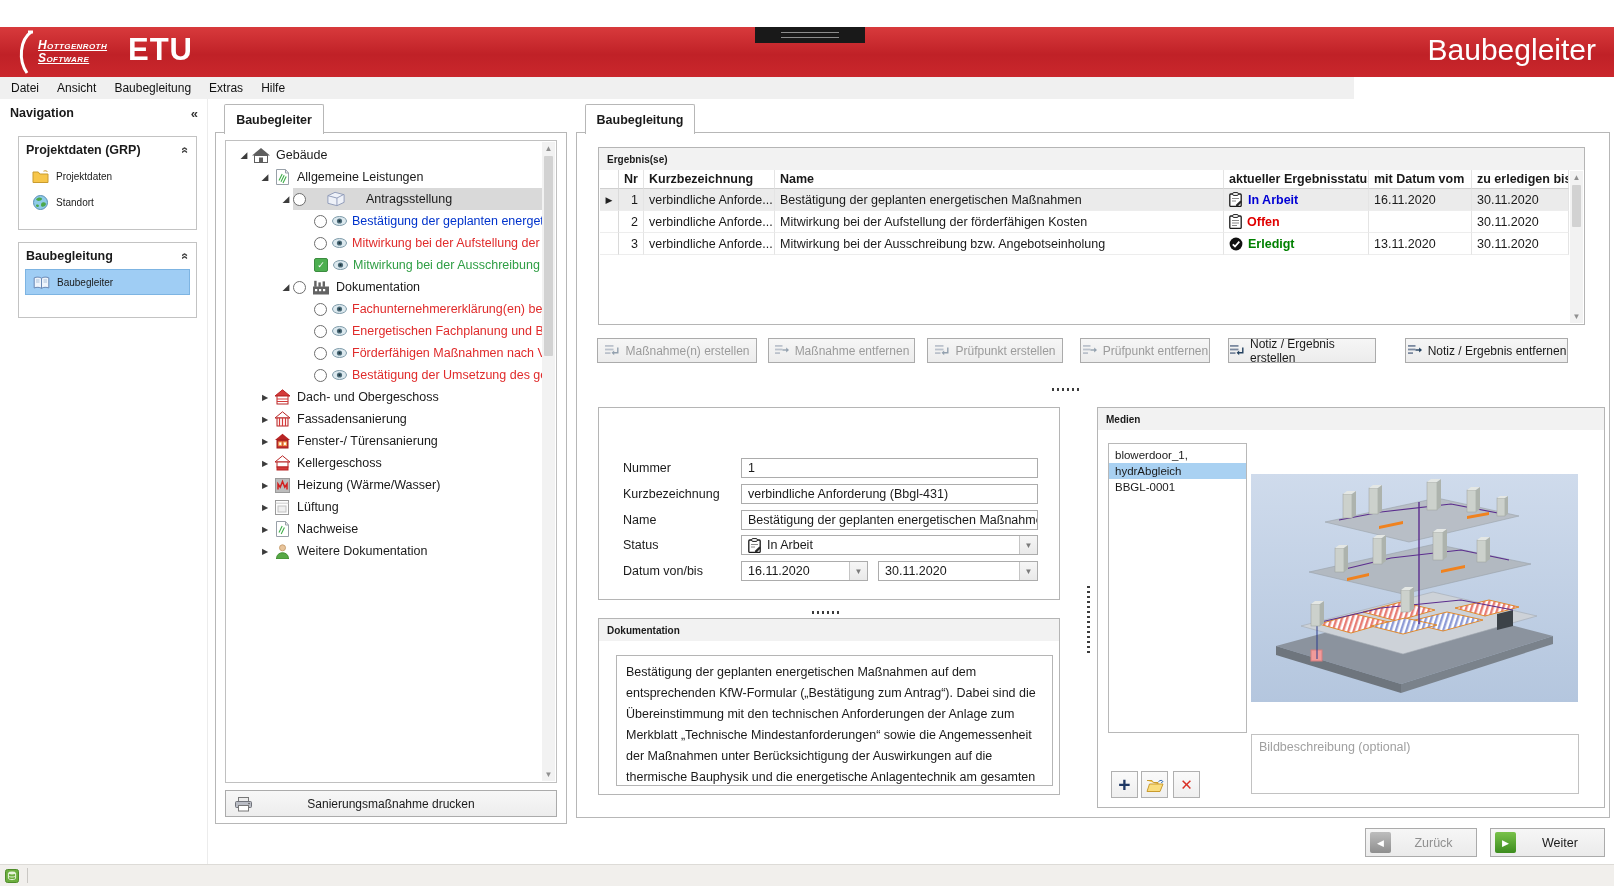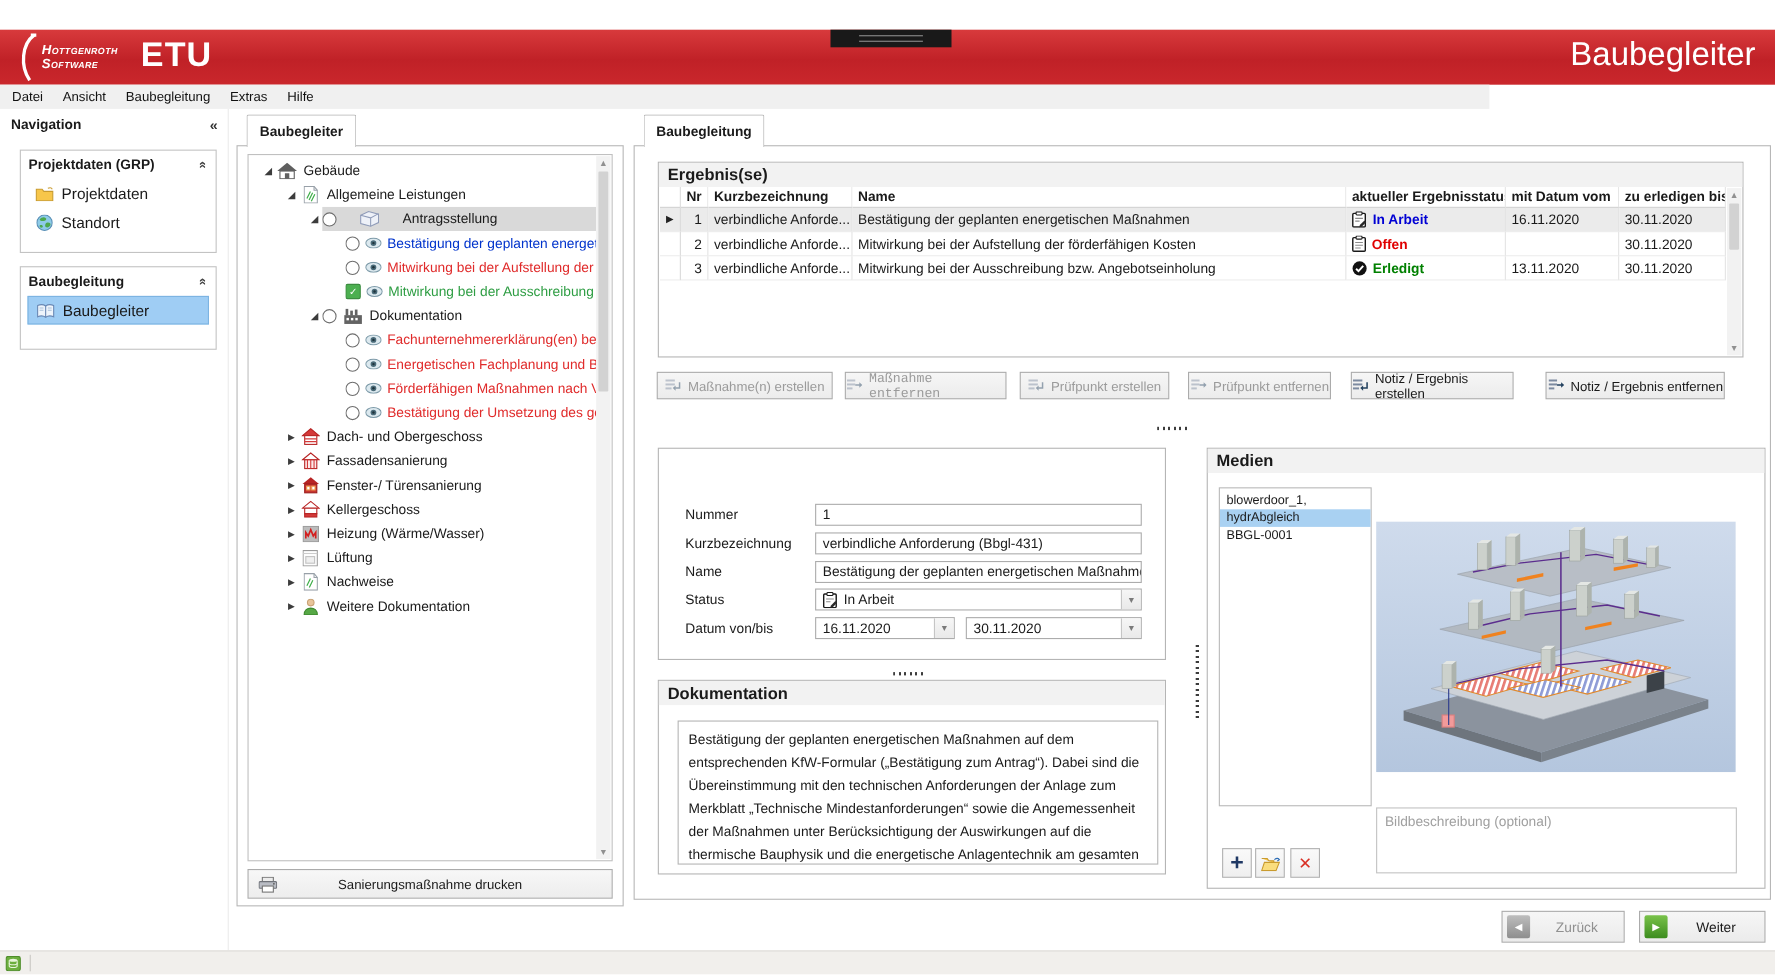--- a/index.html
+++ b/index.html
@@ -14,39 +14,39 @@
   #titlebar{position:absolute;left:0;top:0;width:1614px;height:27px;background:#fff;display:flex;align-items:center;margin-top:46px;}
   #app-icon{margin-left:7px;width:16px;height:16px;}
   #window-title{margin-left:8px;font-size:12px;color:#000;}
   #win-controls{position:absolute;right:8px;top:0;height:27px;display:flex;}
   .win-btn{width:46px;height:27px;display:flex;align-items:center;justify-content:center;font-size:13px;color:#111;cursor:default;}
   
   #banner{position:absolute;left:0;top:27px;width:1614px;height:50px;
     background:linear-gradient(180deg,#d83a3c 0%,#c02127 55%,#ca272c 100%);}
   #brand{position:absolute;left:14px;top:3px;height:44px;display:flex;align-items:center;}
   #brand-text{color:#fff;font-style:italic;font-weight:bold;line-height:13px;font-size:12px;letter-spacing:.4px;margin-left:4px;}
-  #brand-text .small-caps{font-variant:small-caps;}
+  #brand-text .small-caps{font-variant:small-caps;text-decoration:underline;}
   #etu{position:absolute;left:128px;top:5px;color:#fff;font-size:31px;font-weight:bold;letter-spacing:1px;}
   #banner-title{position:absolute;right:18px;top:6px;color:#fff;font-size:30px;font-weight:500;}
   #notch{position:absolute;left:755px;top:0;width:110px;height:16px;background:#191919;}
   #notch div{width:58px;height:4px;margin:5px auto 0;border-top:1px solid #8d8d8d;border-bottom:1px solid #8d8d8d;}
   
   #menubar{position:absolute;left:0;top:77px;width:1354px;height:22px;background:#f0f0f0;display:flex;align-items:flex-end;padding-left:2px;box-sizing:border-box;}
   .menu-item{padding:0 9px;font-size:12px;color:#111;line-height:22px;cursor:default;}
   
   #nav-sep{position:absolute;left:207px;top:99px;width:1px;height:765px;background:#ececec;}
   #nav-header{position:absolute;left:10px;top:106px;width:190px;height:22px;}
   #nav-header .t{font-weight:bold;font-size:12.5px;}
   #nav-collapse{position:absolute;right:2px;top:0;font-size:13px;color:#333;font-weight:bold;}
   .nav-box{position:absolute;left:18px;width:179px;border:1px solid #c3c3c3;background:#fff;box-sizing:border-box;}
   .nav-box0{top:136px;height:94px;}
   .nav-box1{top:242px;height:76px;}
   .nav-box-h{height:26px;display:flex;align-items:center;padding:0 7px;font-weight:bold;font-size:12.5px;text-align:center;}
   .chev-up{margin-left:auto;display:inline-block;transform:rotate(90deg);color:#444;font-weight:bold;font-size:12px;}
-  .nav-item{height:26px;display:flex;align-items:center;margin:0 6px;padding-left:6px;gap:7px;font-size:14px;}
+  .nav-item{height:26px;display:flex;align-items:center;margin:0 6px;padding-left:6px;gap:7px;font-size:10px;}
   .nav-item.selected{background:#9fcdf4;border:1px solid #7db4e2;box-sizing:border-box;}
   .nicon{width:18px;display:flex;justify-content:center;}
   
   .tab{position:absolute;height:29px;background:#fff;border:1px solid #b7b7b7;border-bottom:none;z-index:3;
        display:flex;align-items:center;justify-content:center;font-weight:bold;font-size:12.5px;border-radius:2px 2px 0 0;}
   #tab-mid{left:224px;top:104px;width:98px;}
   #tab-right{left:585px;top:104px;width:108px;}
   .panel{position:absolute;border:1px solid #b7b7b7;background:#fff;box-sizing:border-box;z-index:1;}
   #middle-panel{left:215px;top:132px;width:352px;height:692px;}
   #right-panel{left:576px;top:132px;width:1034px;height:686px;}
@@ -70,21 +70,21 @@
   .sb-btn{height:13px;display:flex;align-items:center;justify-content:center;font-size:8px;color:#909090;}
   .sb-thumb{position:absolute;left:2px;right:2px;background:#d2d2d2;border-radius:1px;}
   #tree-sb{right:1px;top:1px;bottom:1px;}
   #tbl-sb{right:1px;top:23px;bottom:1px;}
   
   #print-btn{position:absolute;left:225px;top:790px;width:332px;height:27px;border:1px solid #ababab;
     background:linear-gradient(180deg,#f7f7f7,#ededed);box-sizing:border-box;display:flex;align-items:center;justify-content:center;z-index:2;}
   #print-btn .ic{position:absolute;left:9px;top:6px;}
   
   .gbox{position:absolute;border:1px solid #b5b5b5;background:#fff;box-sizing:border-box;z-index:2;}
-  .gbox-h{height:22px;background:#f2f2f2;display:flex;align-items:center;padding:0 8px;font-weight:bold;font-size:15px;white-space:nowrap;overflow:hidden;}
+  .gbox-h{height:22px;background:#f2f2f2;display:flex;align-items:center;padding:0 8px;font-weight:bold;font-size:10px;white-space:nowrap;overflow:hidden;}
   
   #results-box{left:598px;top:147px;width:987px;height:178px;}
   #grid{position:absolute;left:1px;right:14px;top:22px;}
   .grow{display:grid;grid-template-columns:19px 25px 131px 449px 145px 103px 97px;align-items:stretch;}
   .gcell{border-right:1px solid #e4e4e4;border-bottom:1px solid #ededed;display:flex;align-items:center;padding:0 5px;box-sizing:border-box;font-size:12.5px;white-space:nowrap;overflow:hidden;}
   .ghead .gcell{font-weight:bold;height:19px;border-bottom:1px solid #cfcfcf;background:#fff;}
   .gdata .gcell{height:22px;}
   .gdata.selected .gcell{background:#ebebeb;}
   .gcell.gut{padding:0 3px;justify-content:center;color:#222;font-size:9px;border-right:1px solid #dadada;}
   .gcell.num{justify-content:flex-end;}
@@ -602,21 +602,21 @@
         <svg width="15" height="13" viewBox="0 0 15 13">
           <rect x="1" y="1" width="8.5" height="1.8" fill="#7c8aa0"></rect>
           <rect x="1" y="4.6" width="8.5" height="1.8" fill="#7c8aa0"></rect>
           <rect x="1" y="8.2" width="5.5" height="1.8" fill="#7c8aa0"></rect>
           <path d="M13.8 3.5v5.3h-4" fill="none" stroke="#23415f" stroke-width="1.4"></path>
           <polygon points="10.2,6.4 10.2,11.2 7.6,8.8" fill="#23415f"></polygon>
         </svg>
       </span>
       <span>Maßnahme(n) erstellen</span>
     </div>
-    <div class="abtn disabled" style="left: 768px; width: 147px; font-family: Liberation Mono, monospace;">
+    <div class="abtn disabled" style="left: 768px; width: 147px;">
       <span>
         <svg width="15" height="13" viewBox="0 0 15 13">
           <rect x="1" y="1" width="7.5" height="1.8" fill="#7c8aa0"></rect>
           <rect x="1" y="4.6" width="7.5" height="1.8" fill="#7c8aa0"></rect>
           <rect x="1" y="8.2" width="5" height="1.8" fill="#7c8aa0"></rect>
           <path d="M8.5 6h4.5" stroke="#23415f" stroke-width="1.4"></path>
           <polygon points="12.2,3.4 15,6 12.2,8.6" fill="#23415f"></polygon>
         </svg>
       </span>
       <span>Maßnahme entfernen</span>

